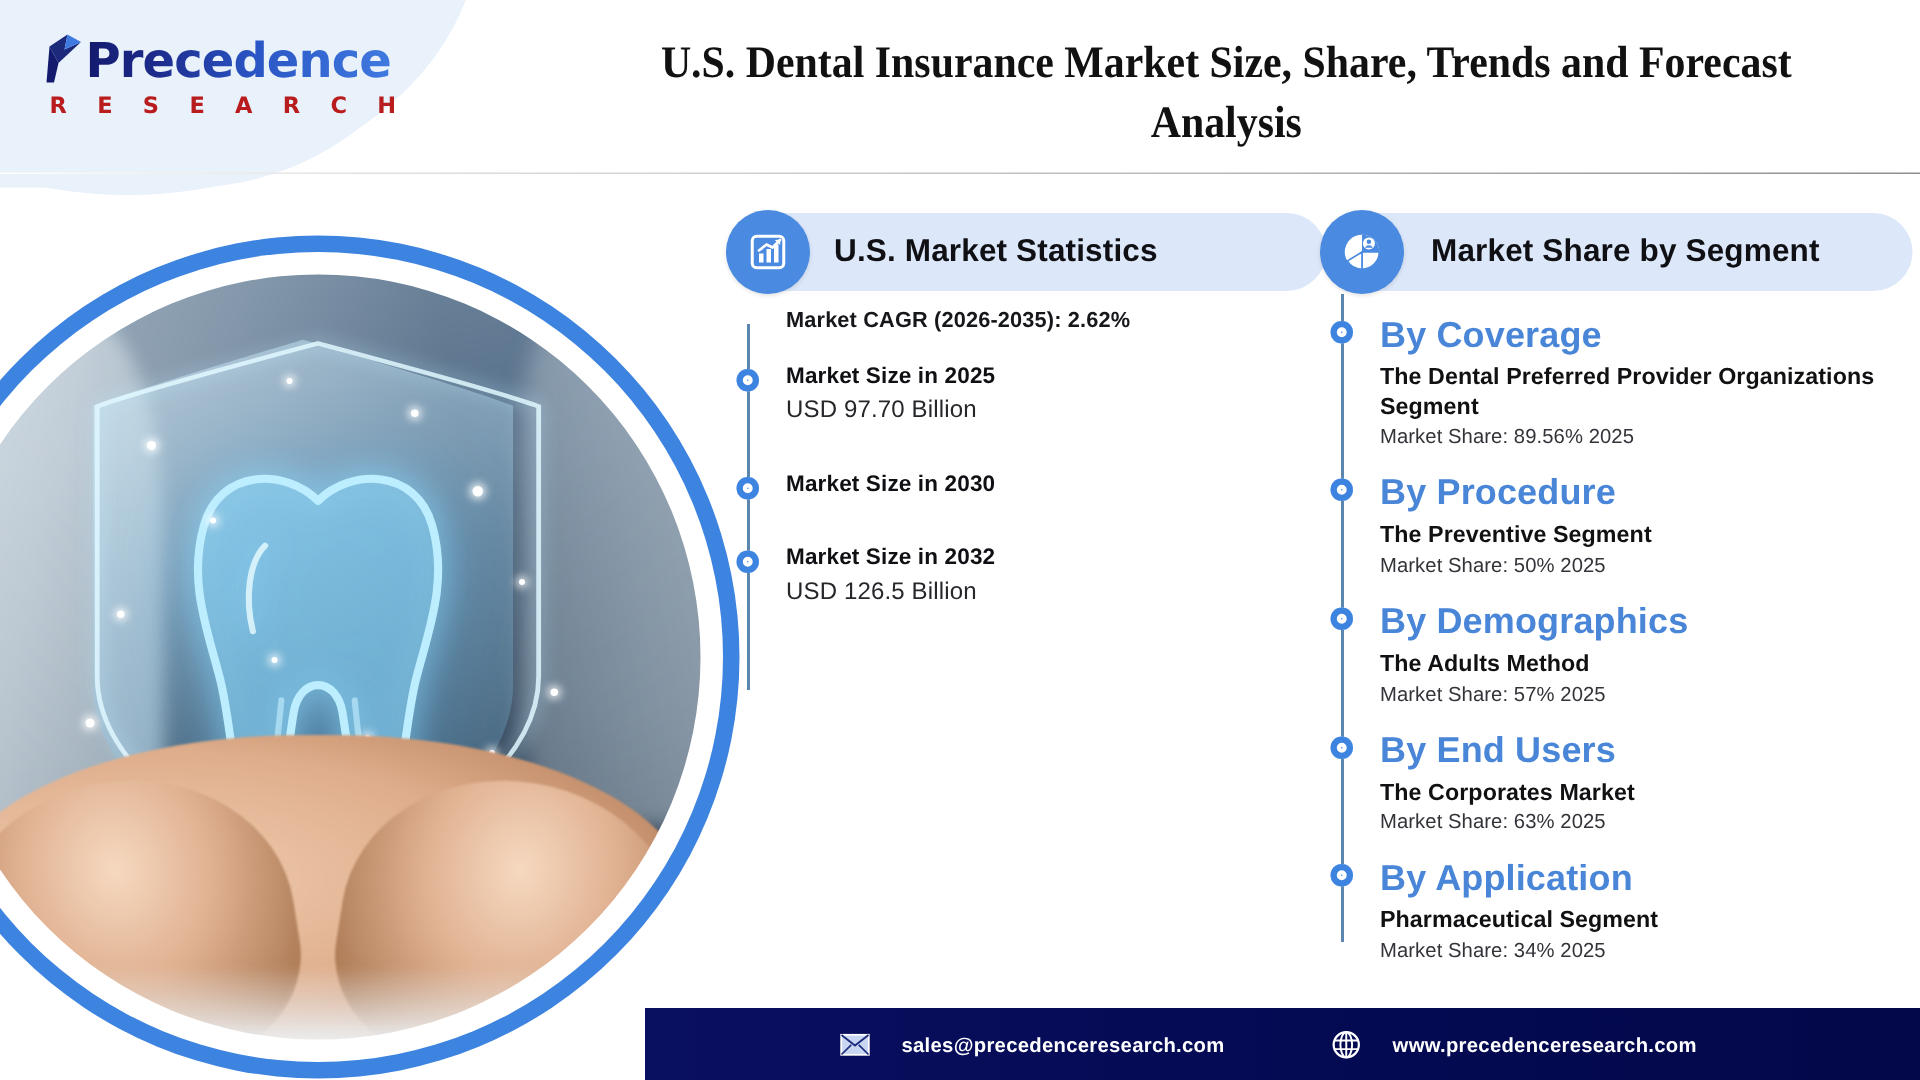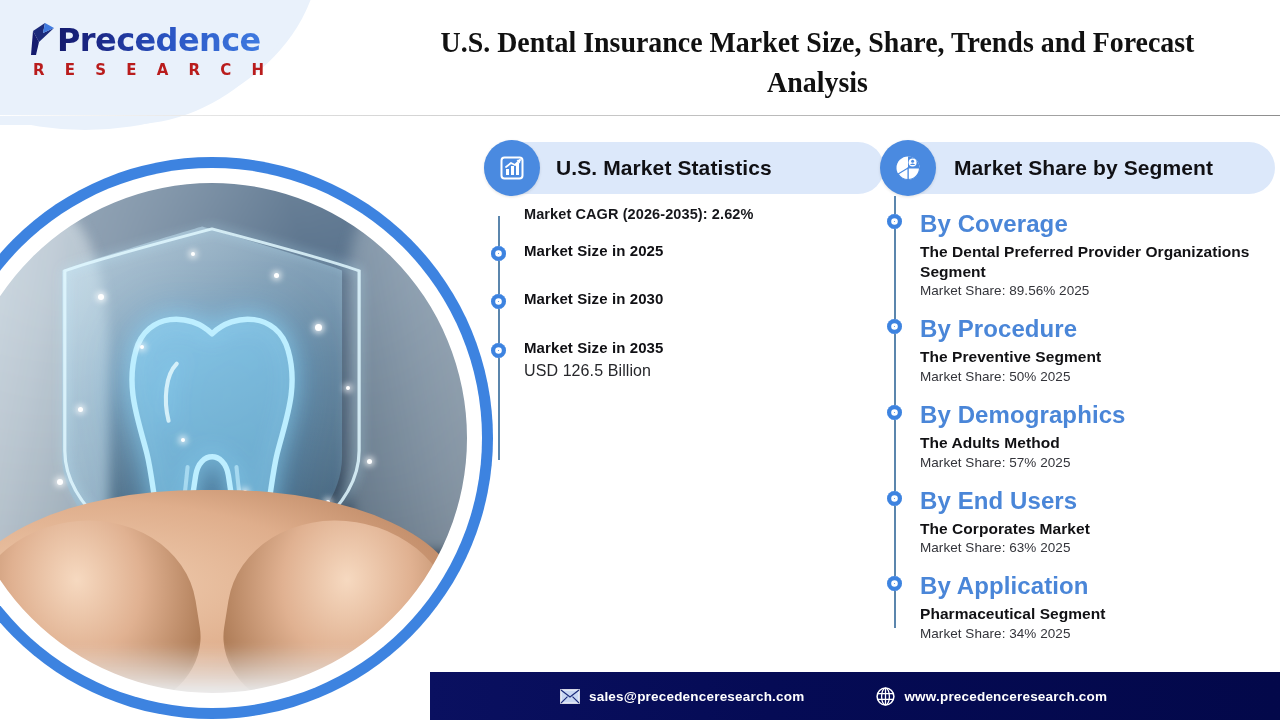--- a/index.html
+++ b/index.html
@@ -167,21 +167,21 @@
   .seg-name{font-size:15.5px;font-weight:700;color:#111114;line-height:1.28;margin-top:3px;letter-spacing:.05px;}
   .seg-share{font-size:13.5px;color:#33343a;margin-top:2px;letter-spacing:.05px;}
   .seg-item{margin-bottom:17px;}
 
   
   .footer{
     position:absolute;left:430px;top:672px;width:850px;height:48px;
     background:linear-gradient(90deg,#0a1060 0%,#050b55 40%,#03084a 100%);
     display:flex;align-items:center;
   }
-  .foot-item{display:flex;align-items:center;color:#ffffff;font-size:13.5px;font-weight:700;letter-spacing:.2px;}
+  .foot-item{display:flex;align-items:center;color:#ffffff;font-size:13.5px;font-weight:700;letter-spacing:.2px;gap:12px;}
   .foot-item .fi{margin-right:9px;display:flex;align-items:center;}
   #foot-email{margin-left:130px;}
   #foot-site{margin-left:72px;}
 </style>
 </head>
 <body>
 
 <div class="stage">
 
   <div class="header-blob"></div>
@@ -266,30 +266,31 @@
     </div>
 
     <div class="cagr">Market CAGR (2026-2035): 2.62%</div>
 
     <div class="items" style="margin-top:20px;">
       <div class="vline" style="top:-26px;height:244px;"></div>
 
       <div class="item stat-item">
         <span class="dot"></span>
         <div class="stat-title">Market Size in 2025</div>
+        <div class="stat-value">USD 97.70 Billion</div>
       </div>
 
       <div class="item stat-item">
         <span class="dot"></span>
         <div class="stat-title">Market Size in 2030</div>
       </div>
 
       <div class="item stat-item" style="margin-bottom:0">
         <span class="dot"></span>
-        <div class="stat-title">Market Size in 2035</div>
+        <div class="stat-title">Market Size in 2032</div>
         <div class="stat-value">USD 126.5 Billion</div>
       </div>
     </div>
   </div>
 
   <div class="panel" id="share-panel">
     <div class="panel-head">
       <span class="badge">
         <svg width="30" height="30" viewBox="0 0 30 30">
           <circle cx="15" cy="15" r="11.5" fill="#ffffff"></circle>

